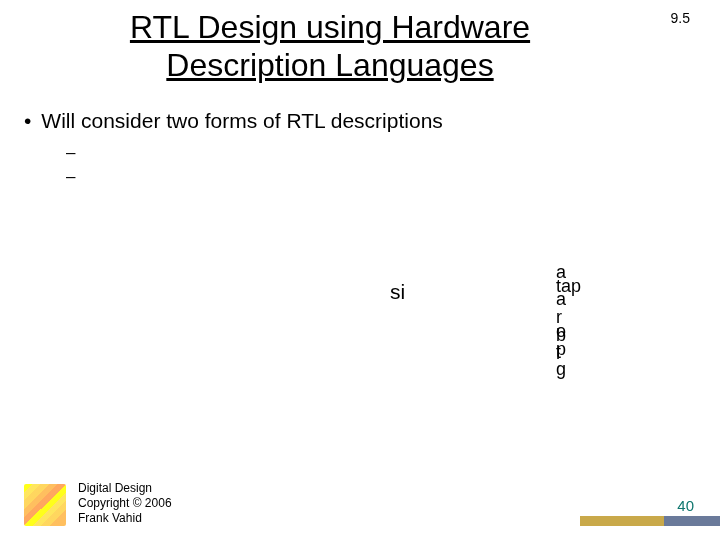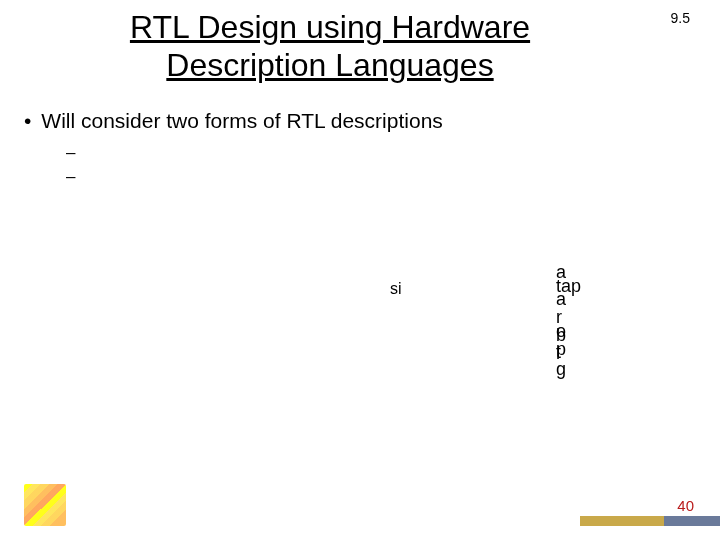--- a/index.html
+++ b/index.html
@@ -59,21 +59,21 @@
   .mid-area {
     position: absolute;
     top: 280px;
     left: 0;
     width: 100%;
   }
   .si {
     position: absolute;
     left: 390px;
     top: 0;
-    font-size: 16px;
+    font-size: 21px;
   }
   .atap {
     position: absolute;
     left: 556px;
     top: -14px;
     font-size: 18px;
     line-height: 0.75;
     text-align: left;
   }
   .robpg {
@@ -116,21 +116,21 @@
     bottom: 0;
     font-size: 12px;
     line-height: 1.25;
     color: #000;
   }
   .page-num {
     position: absolute;
     right: 26px;
     bottom: 12px;
     font-size: 15px;
-    color: #b91c1c;
+    color: #0f766e;
   }
   .bottom-bar {
     position: absolute;
     right: 0;
     bottom: 0;
     width: 140px;
     height: 10px;
     display: flex;
   }
   .bar1 { flex: 3; background: #c9a94a; }
@@ -174,18 +174,23 @@
     <div style="position:relative;margin-top:4px;">
       <span>p</span>
       <span style="position:absolute;left:0;top:3px;">t</span>
     </div>
     <div style="margin-top:6px;">g</div>
   </div>
 </div>
 
 <div class="footer">
   <div class="logo"></div>
+  <div class="footer-text">
+    <div>Digital Design</div>
+    <div>Copyright © 2006</div>
+    <div>Frank Vahid</div>
+  </div>
   <div class="page-num">40</div>
   <div class="bottom-bar">
     <div class="bar1"></div>
     <div class="bar2"></div>
   </div>
 </div>
 
 </body></html>

